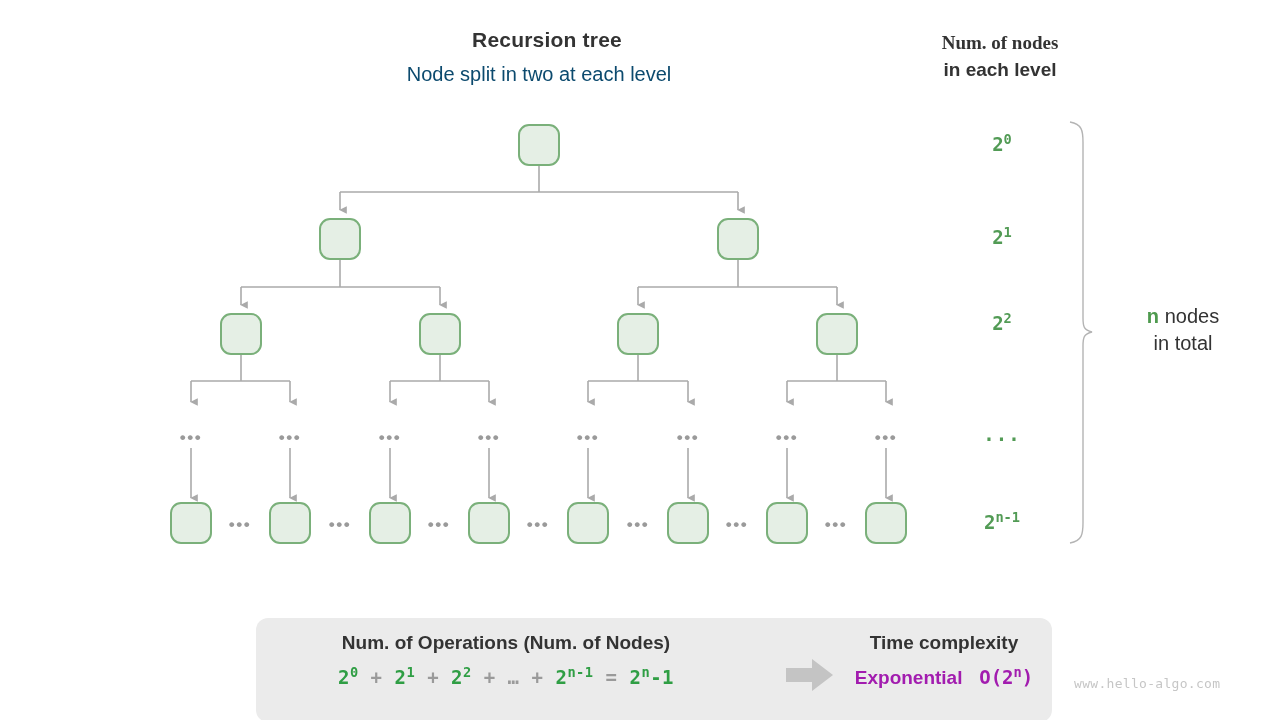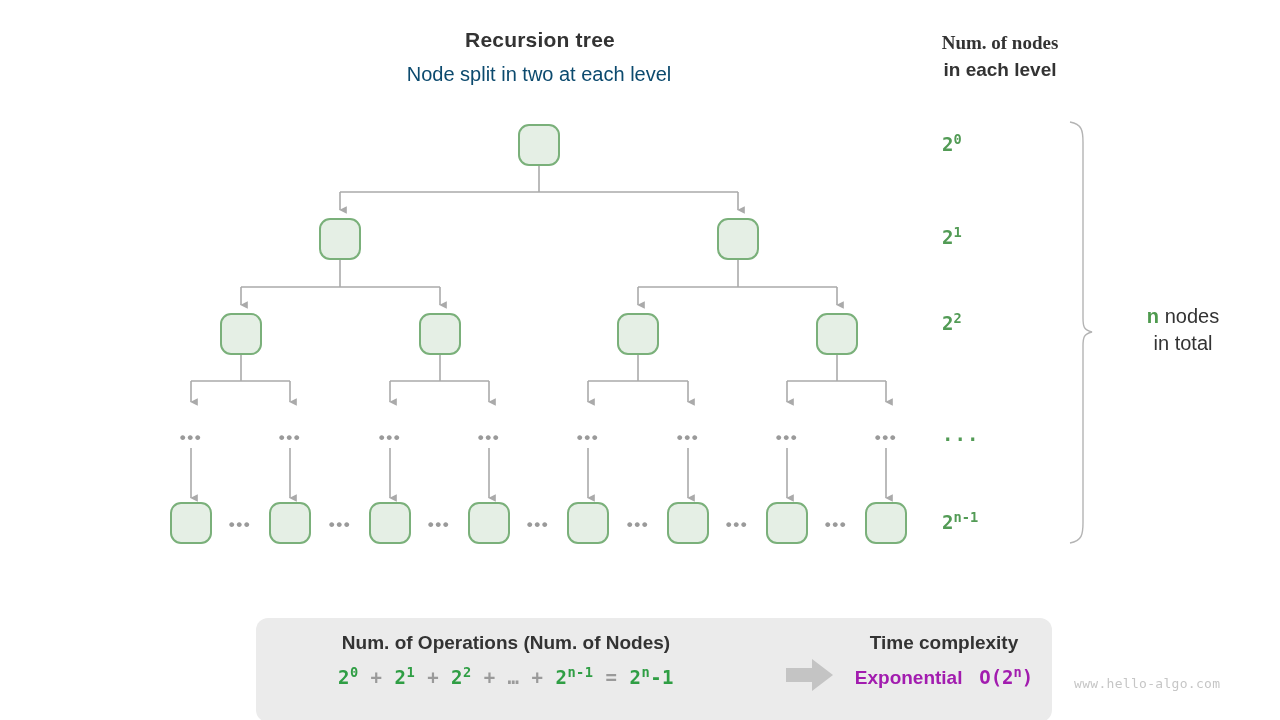--- a/index.html
+++ b/index.html
@@ -11,36 +11,36 @@
     overflow:hidden;
     position:relative;
   }
   #stage{position:absolute;left:0;top:0;width:1280px;height:720px;}
 
   
   .title{
     position:absolute;text-align:center;
     font-weight:bold;color:#333333;
   }
-  #tree-title{left:340px;top:28px;width:400px;font-size:21px;letter-spacing:.2px;}
+  #tree-title{left:347px;top:28px;width:400px;font-size:21px;letter-spacing:.2px;}
   #tree-subtitle{left:339px;top:63px;width:400px;font-size:20px;font-weight:normal;color:#0c4a6e;}
   #count-title-l1{left:880px;top:32px;width:240px;font-size:19px;font-family:Liberation Serif, serif;}
   #count-title-l2{left:880px;top:59px;width:240px;font-size:19px;}
 
   
   #tree-svg{position:absolute;left:0;top:0;width:1280px;height:720px;}
 
   
   .level-count{
     position:absolute;
     font-family:"DejaVu Sans Mono", monospace;
     font-weight:bold;
     font-size:19px;
     color:#529b55;
-    width:120px;text-align:left;
+    width:120px;text-align:center;
   }
   .level-count sup{font-size:0.72em;font-weight:bold;}
   #lc-0{left:942px;top:131px;}
   #lc-1{left:942px;top:224px;}
   #lc-2{left:942px;top:310px;}
   #lc-3{left:942px;top:423px;letter-spacing:1px;}
   #lc-4{left:942px;top:509px;}
 
   
   #levels-total{

